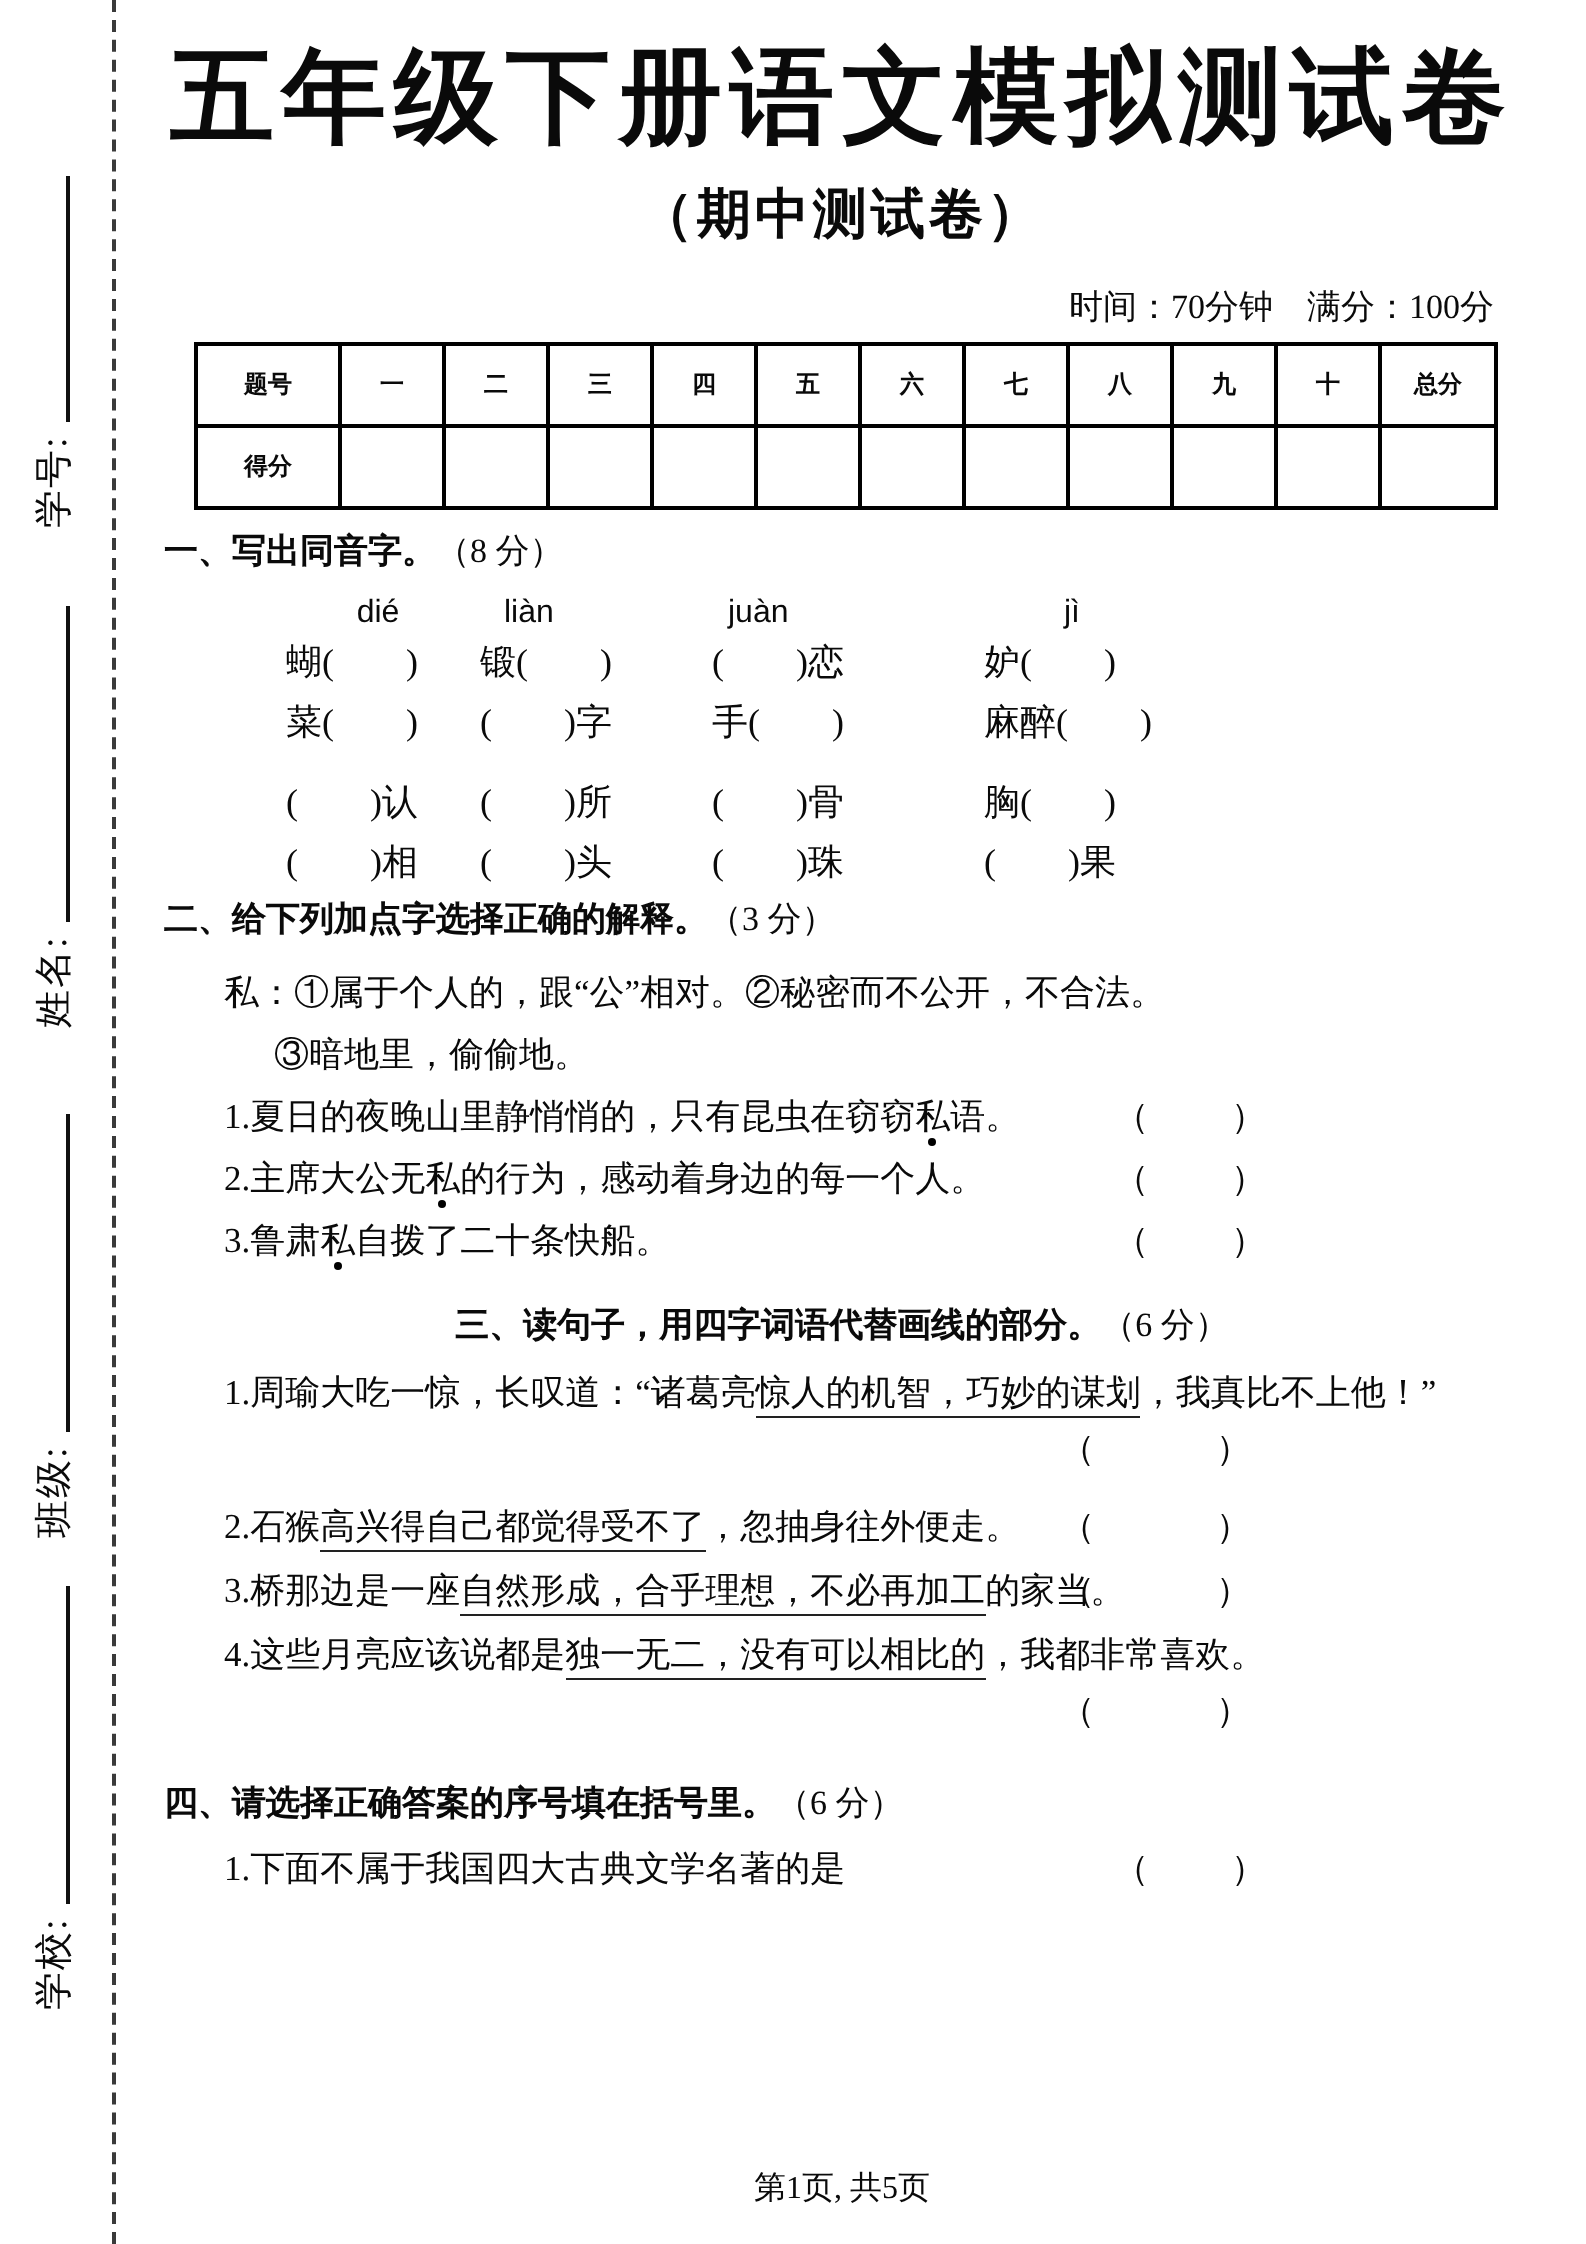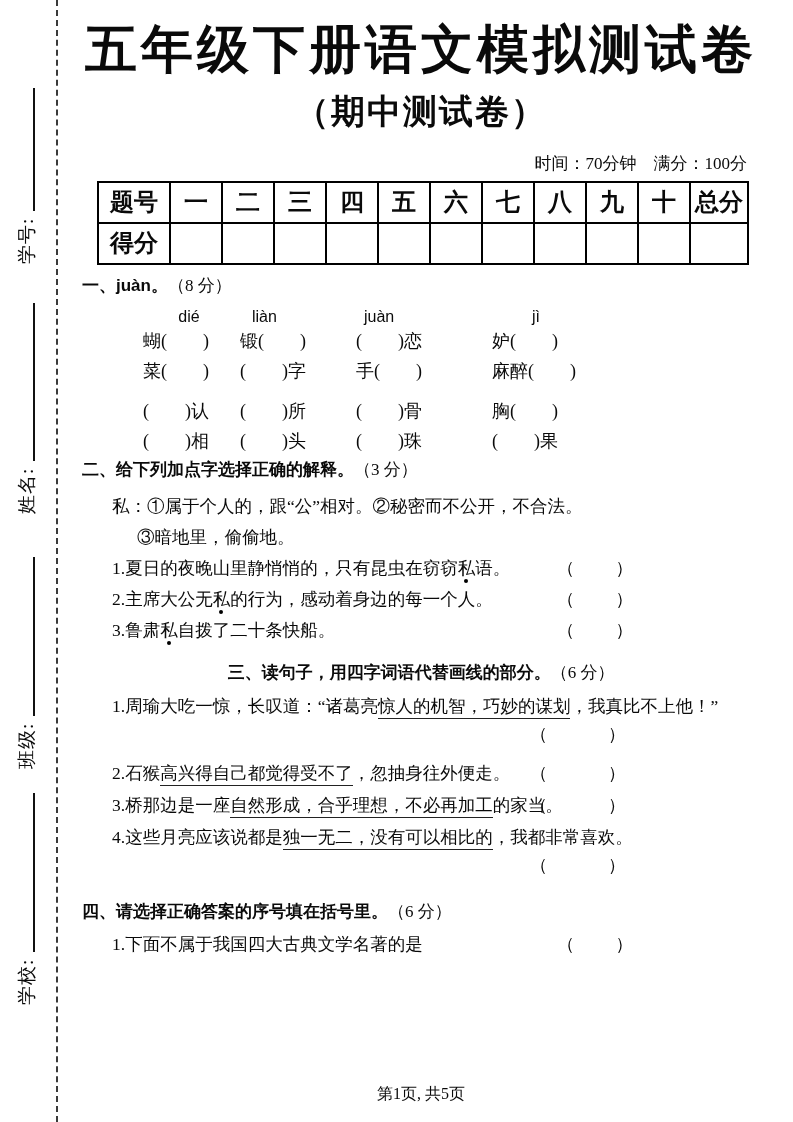--- a/index.html
+++ b/index.html
@@ -22,34 +22,34 @@
     flex:1; margin-left:7px; height:62%;
     border-bottom:2px solid #111;
   }
   
   .content { position:absolute; left:82px; top:0; width:678px; }
   .title {
     margin-top:20px; text-align:center; font-size:52px; font-weight:700;
     letter-spacing:4px; line-height:1.15; white-space:nowrap;
   }
   .subtitle {
-    margin-top:9px; text-align:center; font-size:34px; font-weight:700;
+    margin-top:9px; text-align:center; font-size:27px; font-weight:700;
     letter-spacing:2px;
   }
   .exam-info {
     margin-top:17px; text-align:right; padding-right:13px; font-size:17px;
   }
   
   table.score {
     margin:6px 13px 0 15px; border-collapse:collapse; table-layout:fixed;
     width:650px;
   }
   table.score td {
     border:2px solid #000; height:41px; text-align:center;
-    font-size:24px; font-weight:600; font-family:"Liberation Serif", serif;
+    font-size:12px; font-weight:600; font-family:"Liberation Serif", serif;
   }
   
   .sec-heading { font-family:"Liberation Sans", sans-serif; font-weight:700; font-size:17px; }
   .sec-heading .pts { font-family:"Liberation Serif", serif; font-weight:400; }
   .h1 { margin-top:9px; } .h2 { margin-top:2px; } .h3 { margin-top:15px;text-align:center; } .h4 { margin-top:18px; }
 
   .py-row { display:flex; margin:11px 0 1px 30px; font-family:"Liberation Sans", sans-serif;
             font-size:16px; line-height:17px; }
   .h-row  { display:flex; margin-left:30px; font-size:18px; line-height:30px; }
   .py-row span, .h-row span { display:block; }
@@ -155,21 +155,21 @@
         <td></td>
         <td></td>
         <td></td>
         <td></td>
         <td></td>
       </tr>
     </tbody>
       </table>
 
     <div class="sec-heading h1">
-      <span>一、juàn。</span><span class="pts">（8 分）</span>
+      <span>一、写出同音字。</span><span class="pts">（8 分）</span>
     </div>
 
     <div class="py-row py-g1">
       <span>dié</span>
       <span>liàn</span>
       <span>juàn</span>
       <span>jì</span>
     </div>
     <div class="h-row">
       <span>蝴(　　)</span>

